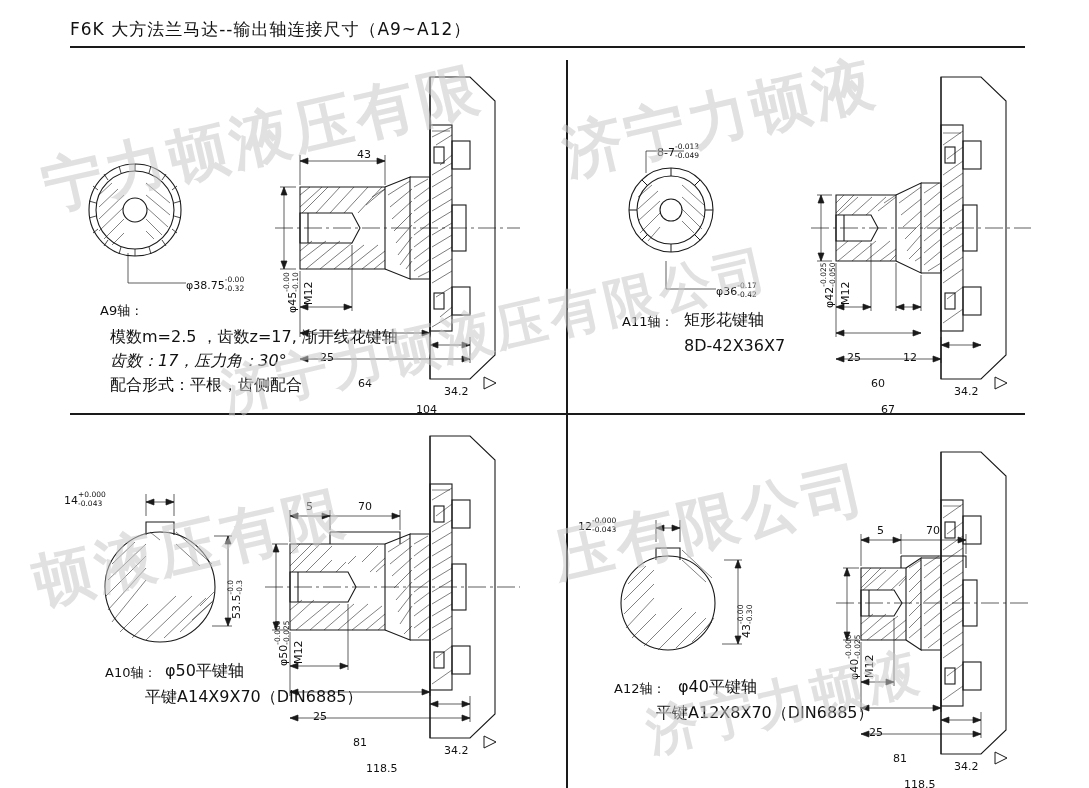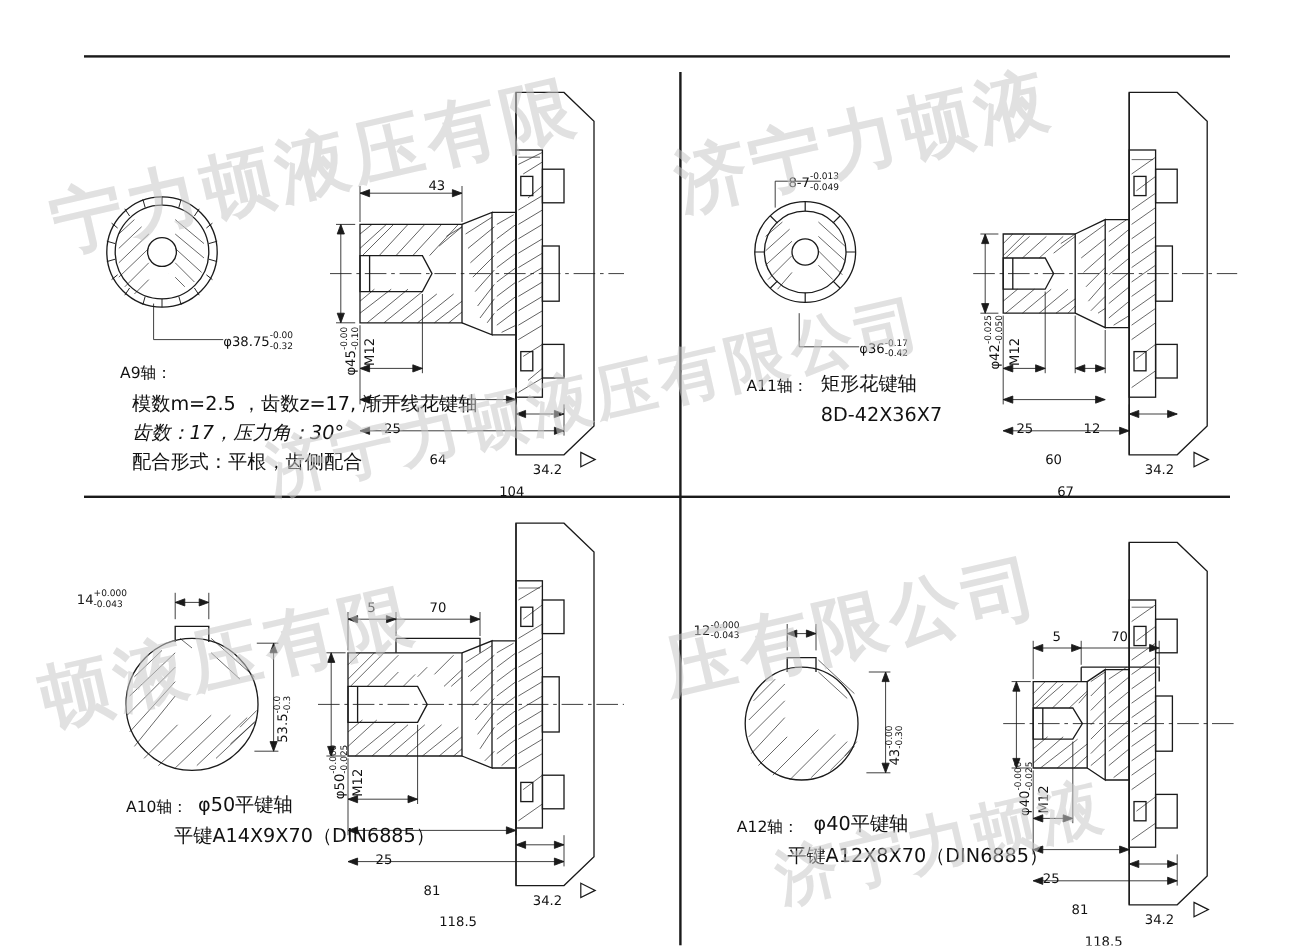--- a/index.html
+++ b/index.html
@@ -81,20 +81,21 @@
 
   <div class="watermark">
     <div class="wm-text wm1">宁力顿液压有限</div>
     <div class="wm-text wm2">济宁力顿液</div>
     <div class="wm-text wm3">顿液压有限</div>
     <div class="wm-text wm4">压有限公司</div>
     <div class="wm-text wm5">济宁力顿液压有限公司</div>
     <div class="wm-text wm6">济宁力顿液</div>
   </div>
 
+  <div class="title">F6K 大方法兰马达--输出轴连接尺寸（A9~A12）</div>
   <div class="rule-top"></div>
   <div class="rule-mid"></div>
   <div class="rule-vert"></div>
 
   <div class="q" style="left:0;top:55px;width:566px;height:358px;">
     <svg width="566" height="358" viewBox="0 0 566 358">
       <g fill="none" stroke="#1a1a1a" stroke-width="1.1">
 
         <path d="M430 22 L470 22 L495 46 L495 300 L470 324 L430 324 Z"></path>
         <path d="M430 22 L430 324"></path>

